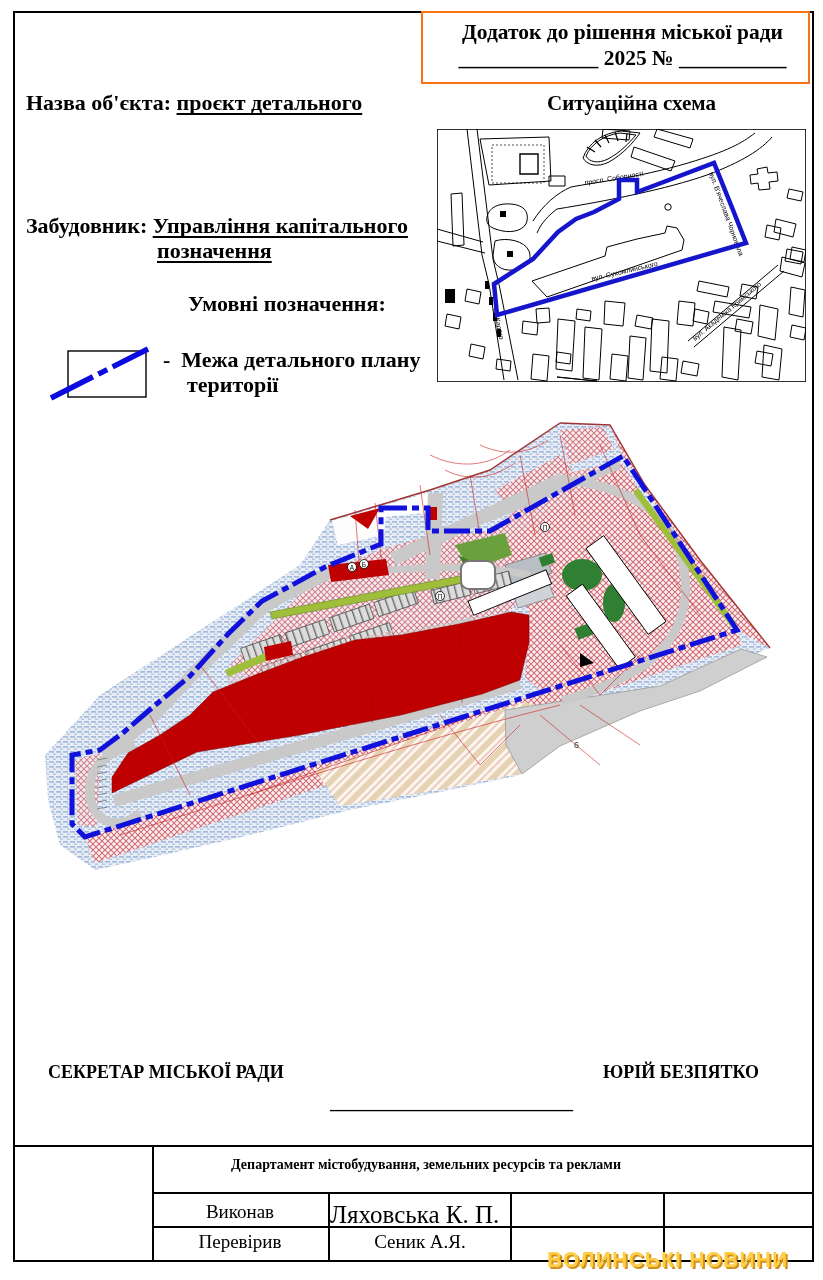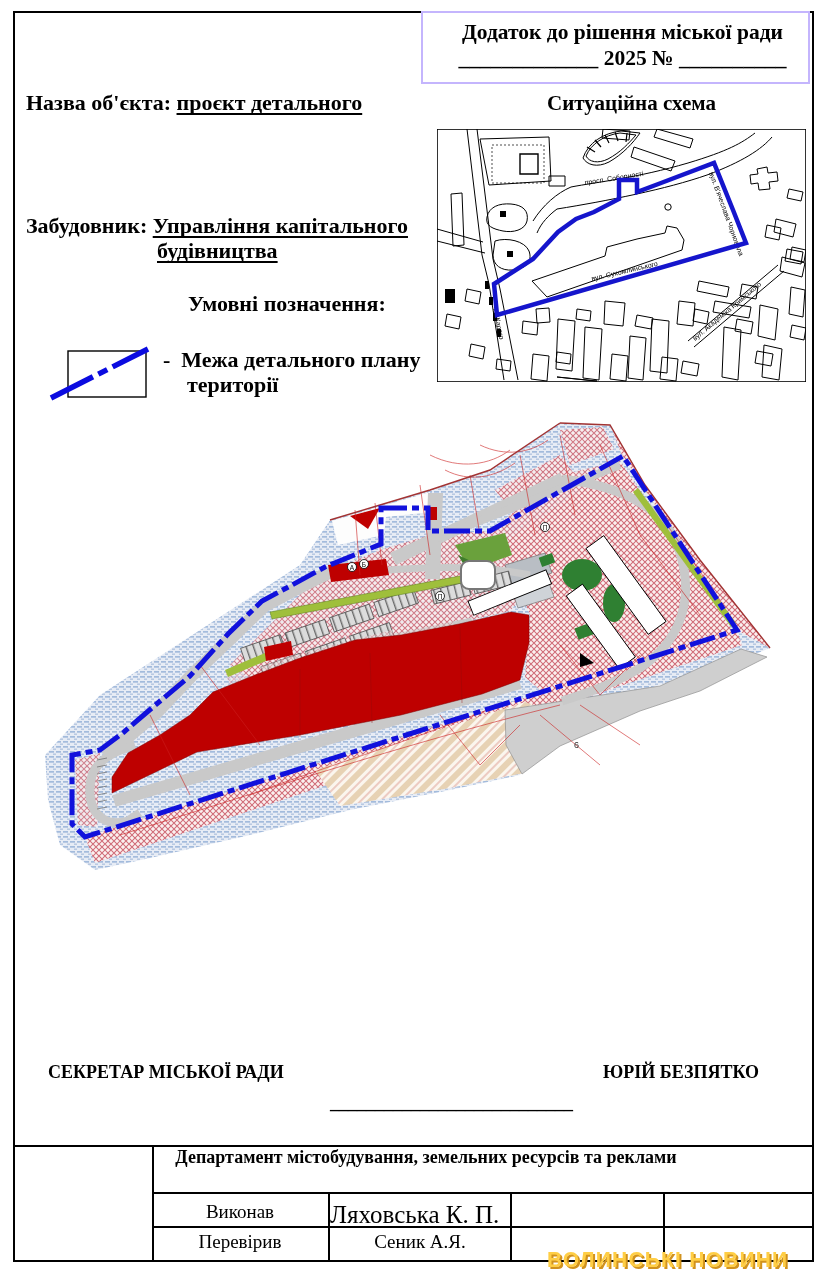--- a/index.html
+++ b/index.html
@@ -7,34 +7,34 @@
        font-family:"Liberation Serif", serif;overflow:hidden;}
   .abs{position:absolute;}
   .b{font-weight:bold;}
   .u{text-decoration:underline;text-decoration-thickness:2px;text-underline-offset:3px;text-decoration-skip-ink:none;text-align:center;}
 </style>
 </head>
 <body>
 
 <div class="abs" style="left:13px;top:11px;width:797px;height:1247px;border:2px solid #000;"></div>
 
-<div class="abs b" style="left:421px;top:11px;width:389px;height:73px;border:2px solid #c4b5fd;background:#fff;
+<div class="abs b" style="left:421px;top:11px;width:389px;height:73px;border:2px solid #f97316;background:#fff;
      font-size:21.5px;text-align:center;line-height:26px;padding-top:6px;padding-left:14px;box-sizing:border-box;">
   Додаток до рішення міської ради<br>_____________ 2025 № __________
 </div>
 
 <div class="abs b" style="left:26px;top:91px;width:420px;font-size:22px;line-height:24.6px;white-space:nowrap;">
   Назва об'єкта: <span class="u">проєкт детального</span><br>
   <br>
   <br>
 </div>
 
 <div class="abs b" style="left:26px;top:214px;width:430px;font-size:22px;line-height:24.6px;white-space:nowrap;">
   Забудовник: <span class="u">Управління капітального</span><br>
-  <span style="margin-left:131px;" class="u">будівництва</span>
+  <span style="margin-left:131px;" class="u">позначення</span>
 </div>
 
 <div class="abs b" style="left:188px;top:291px;font-size:22px;">Умовні позначення:</div>
 
 <svg class="abs" style="left:40px;top:340px;" width="120" height="66" viewBox="0 0 120 66">
   <rect x="28" y="11" width="78" height="46" fill="#fff" stroke="#000" stroke-width="1.4"></rect>
   <line x1="11" y1="58" x2="108" y2="9" stroke="#0b0be0" stroke-width="5.5" stroke-dasharray="47 6 10 6"></line>
 </svg>
 
 <div class="abs b" style="left:163px;top:348px;font-size:22px;line-height:24.6px;">-&nbsp;&nbsp;Межа детального плану<br><span style="margin-left:24px;">території</span></div>
@@ -324,21 +324,21 @@
 <div class="abs b" style="left:603px;top:1062px;font-size:18px;">ЮРІЙ БЕЗПЯТКО</div>
 
 <div class="abs" style="left:13px;top:1145px;width:799px;height:113px;border-top:2px solid #000;">
   <div class="abs" style="left:139px;top:0;width:2px;height:113px;background:#000;"></div>
   <div class="abs" style="left:139px;top:45px;width:660px;height:2px;background:#000;"></div>
   <div class="abs" style="left:139px;top:79px;width:660px;height:2px;background:#000;"></div>
   <div class="abs" style="left:315px;top:45px;width:2px;height:68px;background:#000;"></div>
   <div class="abs" style="left:497px;top:45px;width:2px;height:68px;background:#000;"></div>
   <div class="abs" style="left:650px;top:45px;width:2px;height:68px;background:#000;"></div>
 
-  <div class="abs b" style="left:139px;top:0;width:548px;text-align:center;font-size:18px;">Департамент містобудування, земельних ресурсів та реклами</div>
+  <div class="abs b" style="left:139px;top:10px;width:548px;text-align:center;font-size:14px;">Департамент містобудування, земельних ресурсів та реклами</div>
 
   <div class="abs" style="left:139px;top:54px;width:176px;text-align:center;font-size:19px;">Виконав</div>
   <div class="abs" style="left:317px;top:54px;width:176px;text-align:left;font-size:25px;">Ляховська К. П.</div>
 
   <div class="abs" style="left:139px;top:84px;width:176px;text-align:center;font-size:19px;">Перевірив</div>
   <div class="abs" style="left:317px;top:84px;width:180px;text-align:center;font-size:19px;">Сеник А.Я.</div>
 </div>
 
 <div class="abs" style="left:547px;top:1246px;font-family:'Liberation Sans',sans-serif;font-weight:bold;font-size:21px;letter-spacing:1.2px;color:#ffce45;text-shadow:2px 2px 0 #d1921d;transform:scaleY(1.08);transform-origin:top left;">ВОЛИНСЬКІ НОВИНИ</div>
 

